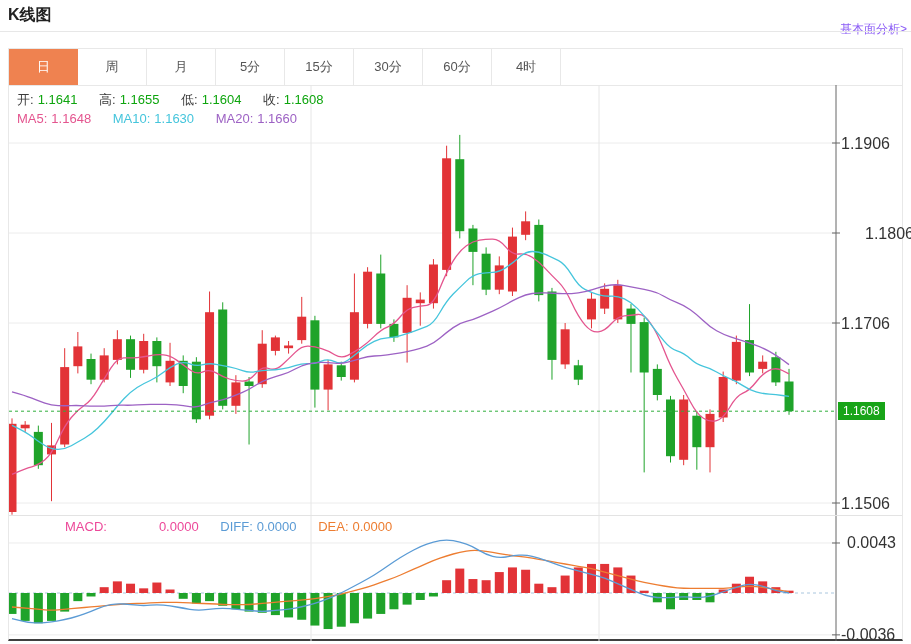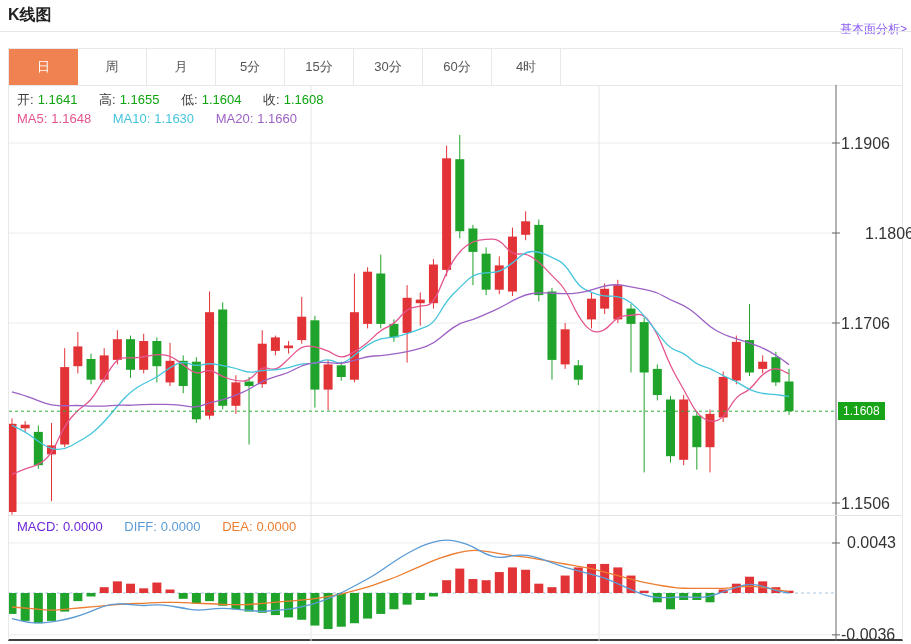--- a/index.html
+++ b/index.html
@@ -16,21 +16,21 @@
   .panel{position:absolute;left:0;overflow:visible;}
   #kchart-wrap{top:36px;width:893px;height:430px;}
   #macd-wrap{top:466px;width:893px;height:125px;border-top:1px solid #e3e3e3;}
   svg{display:block;}
   .legend{position:absolute;left:8px;font-size:13px;white-space:nowrap;z-index:5;}
   .legend span{margin-right:4px;}
   .lg-gap{display:inline-block;width:10px;}
   .lab{color:#3c3c3c;}
   .val-g{color:#0ea50e;}
   .c-ma5{color:#e4558f;margin-top:8px;}  .c-ma10{color:#45c5dc;}  .c-ma20{color:#9d62c4;}
-  .c-macd{color:#6d28d9;} .c-diff{color:#5b9bd5;}  .c-dea{color:#ed7d31;}
+  .c-macd{color:#ec4899;margin-left:48px;} .c-diff{color:#5b9bd5;}  .c-dea{color:#ed7d31;}
   .axis-label{position:absolute;left:832px;width:58px;font-size:16px;color:#333;z-index:4;}
   .price-badge{position:absolute;left:829px;background:#18a418;color:#fff;font-size:12px;
     padding:2px 5px 2px 5px;z-index:6;line-height:14px;}
 </style>
 </head>
 <body>
 
 <div class="hdr-title">K线图</div>
 <a class="hdr-link">基本面分析&gt;</a>
 <div class="hdr-divider"></div>

